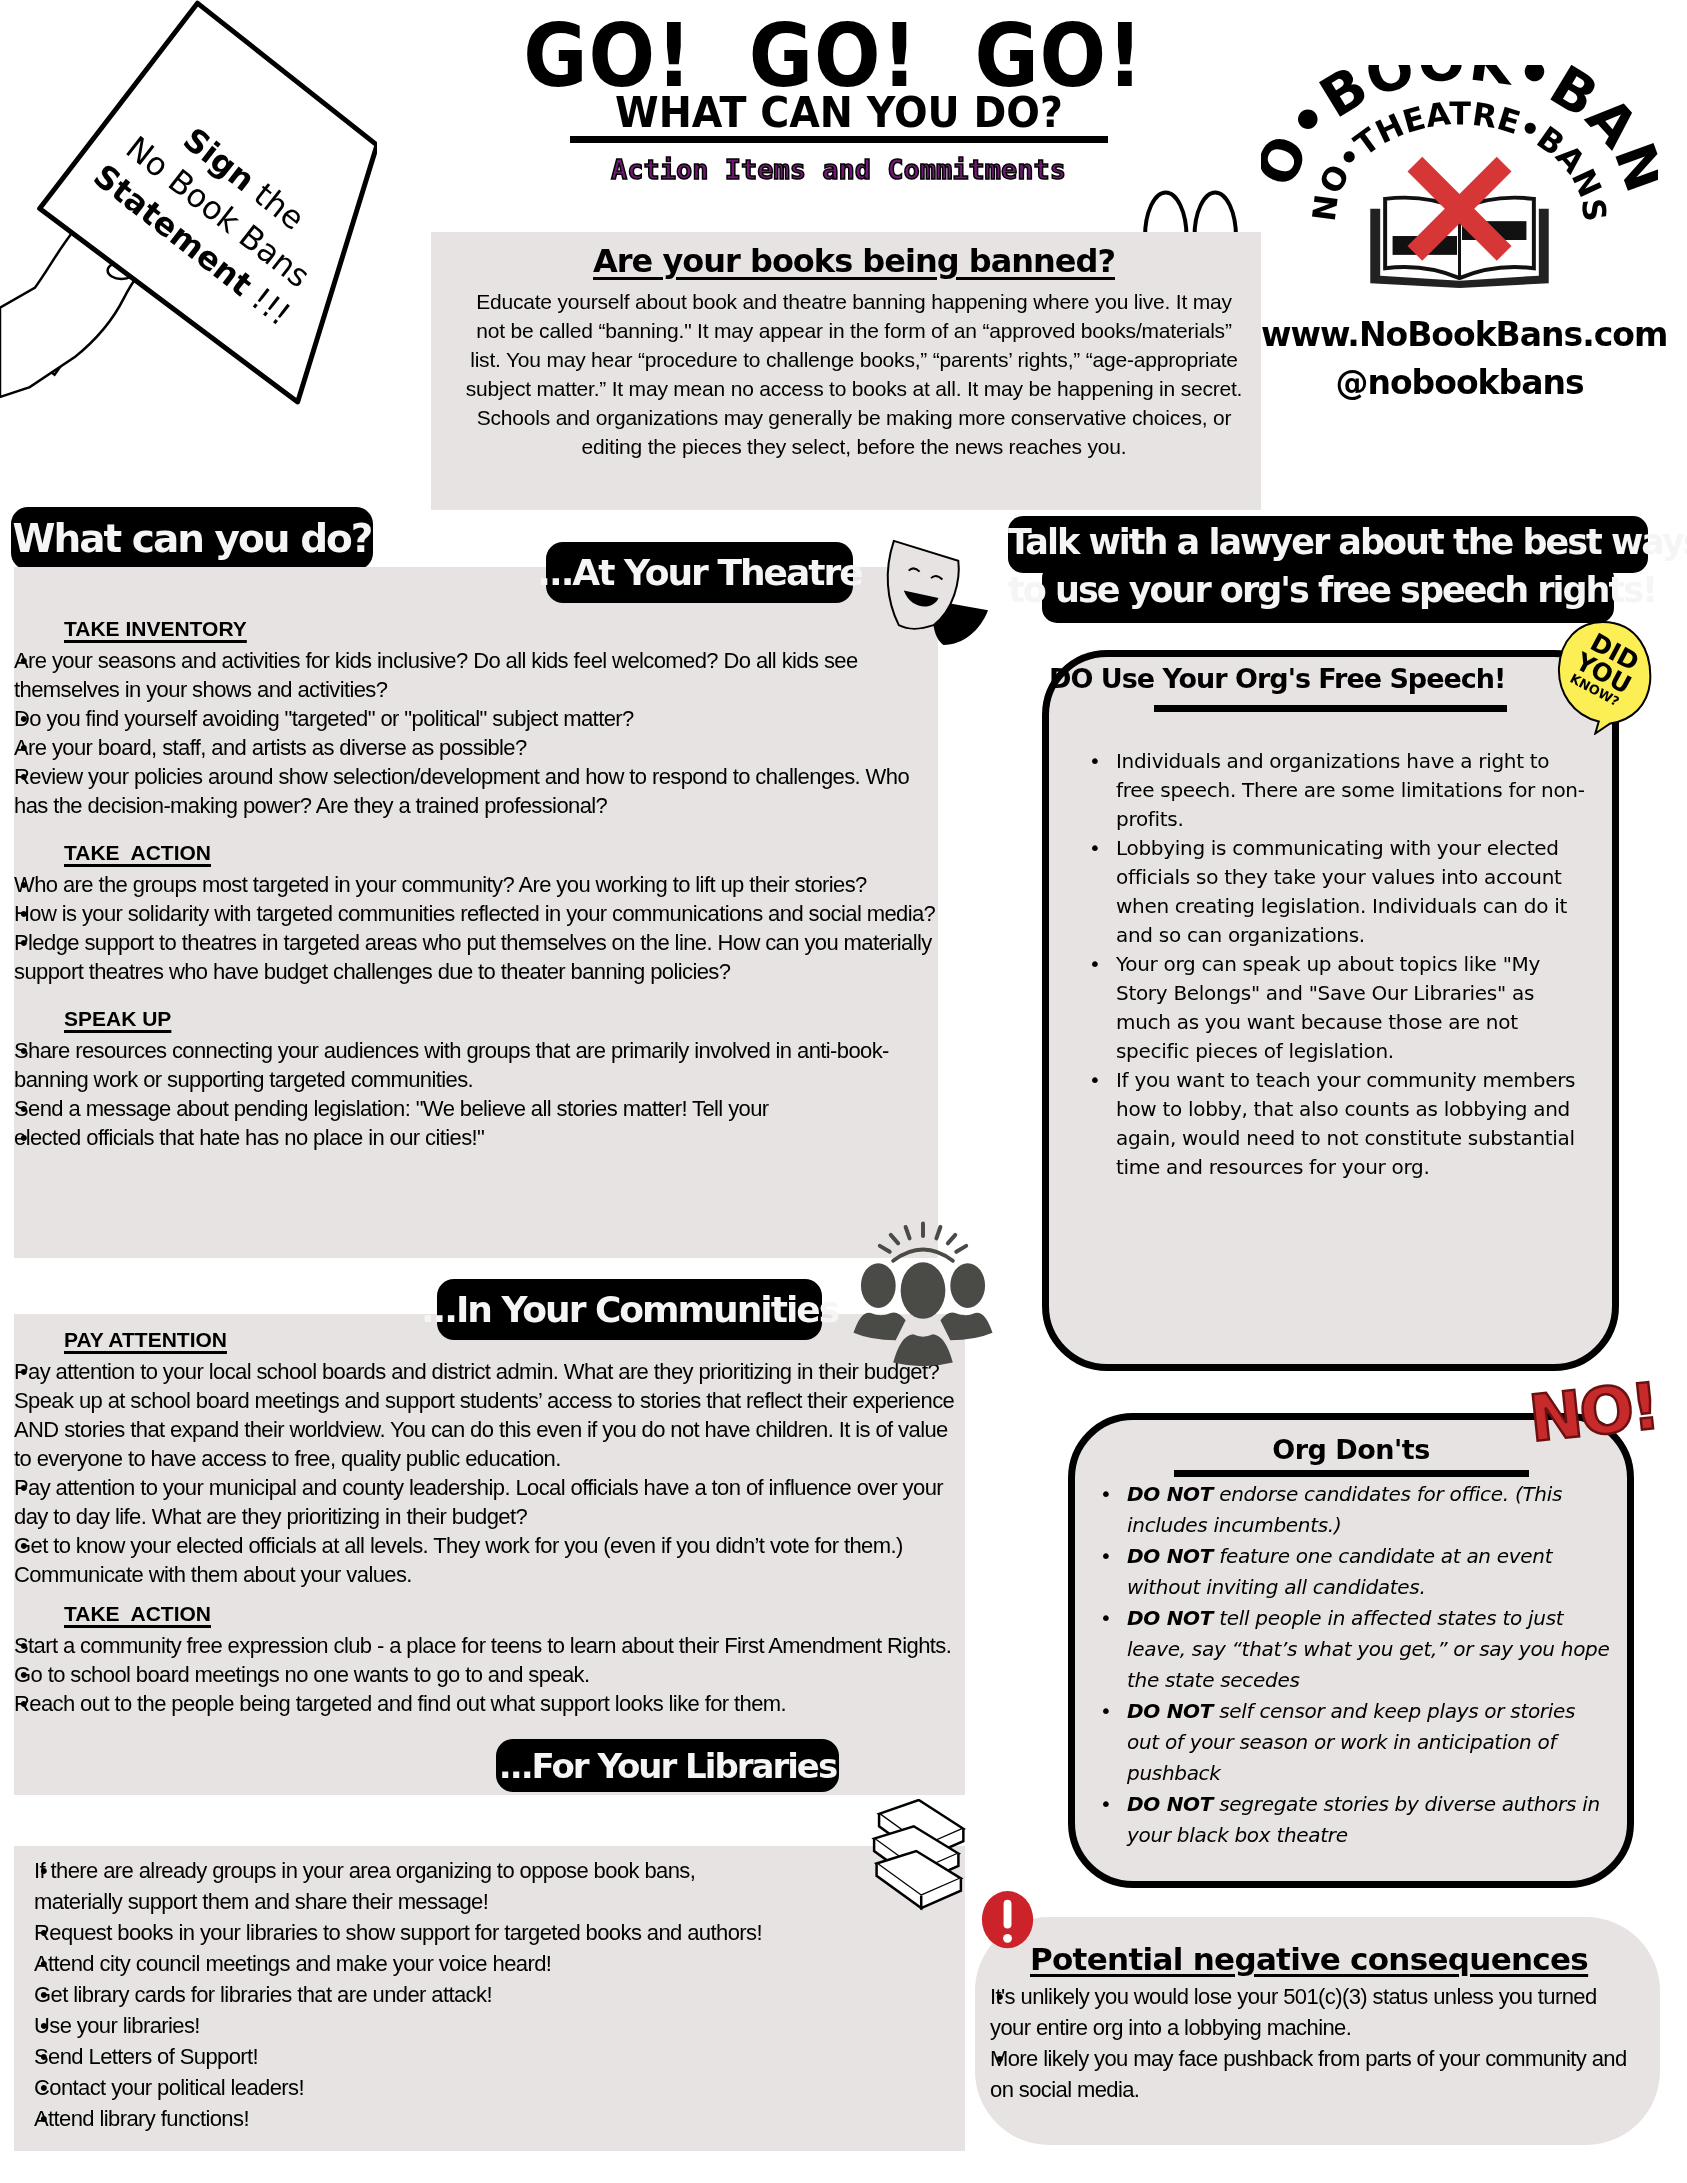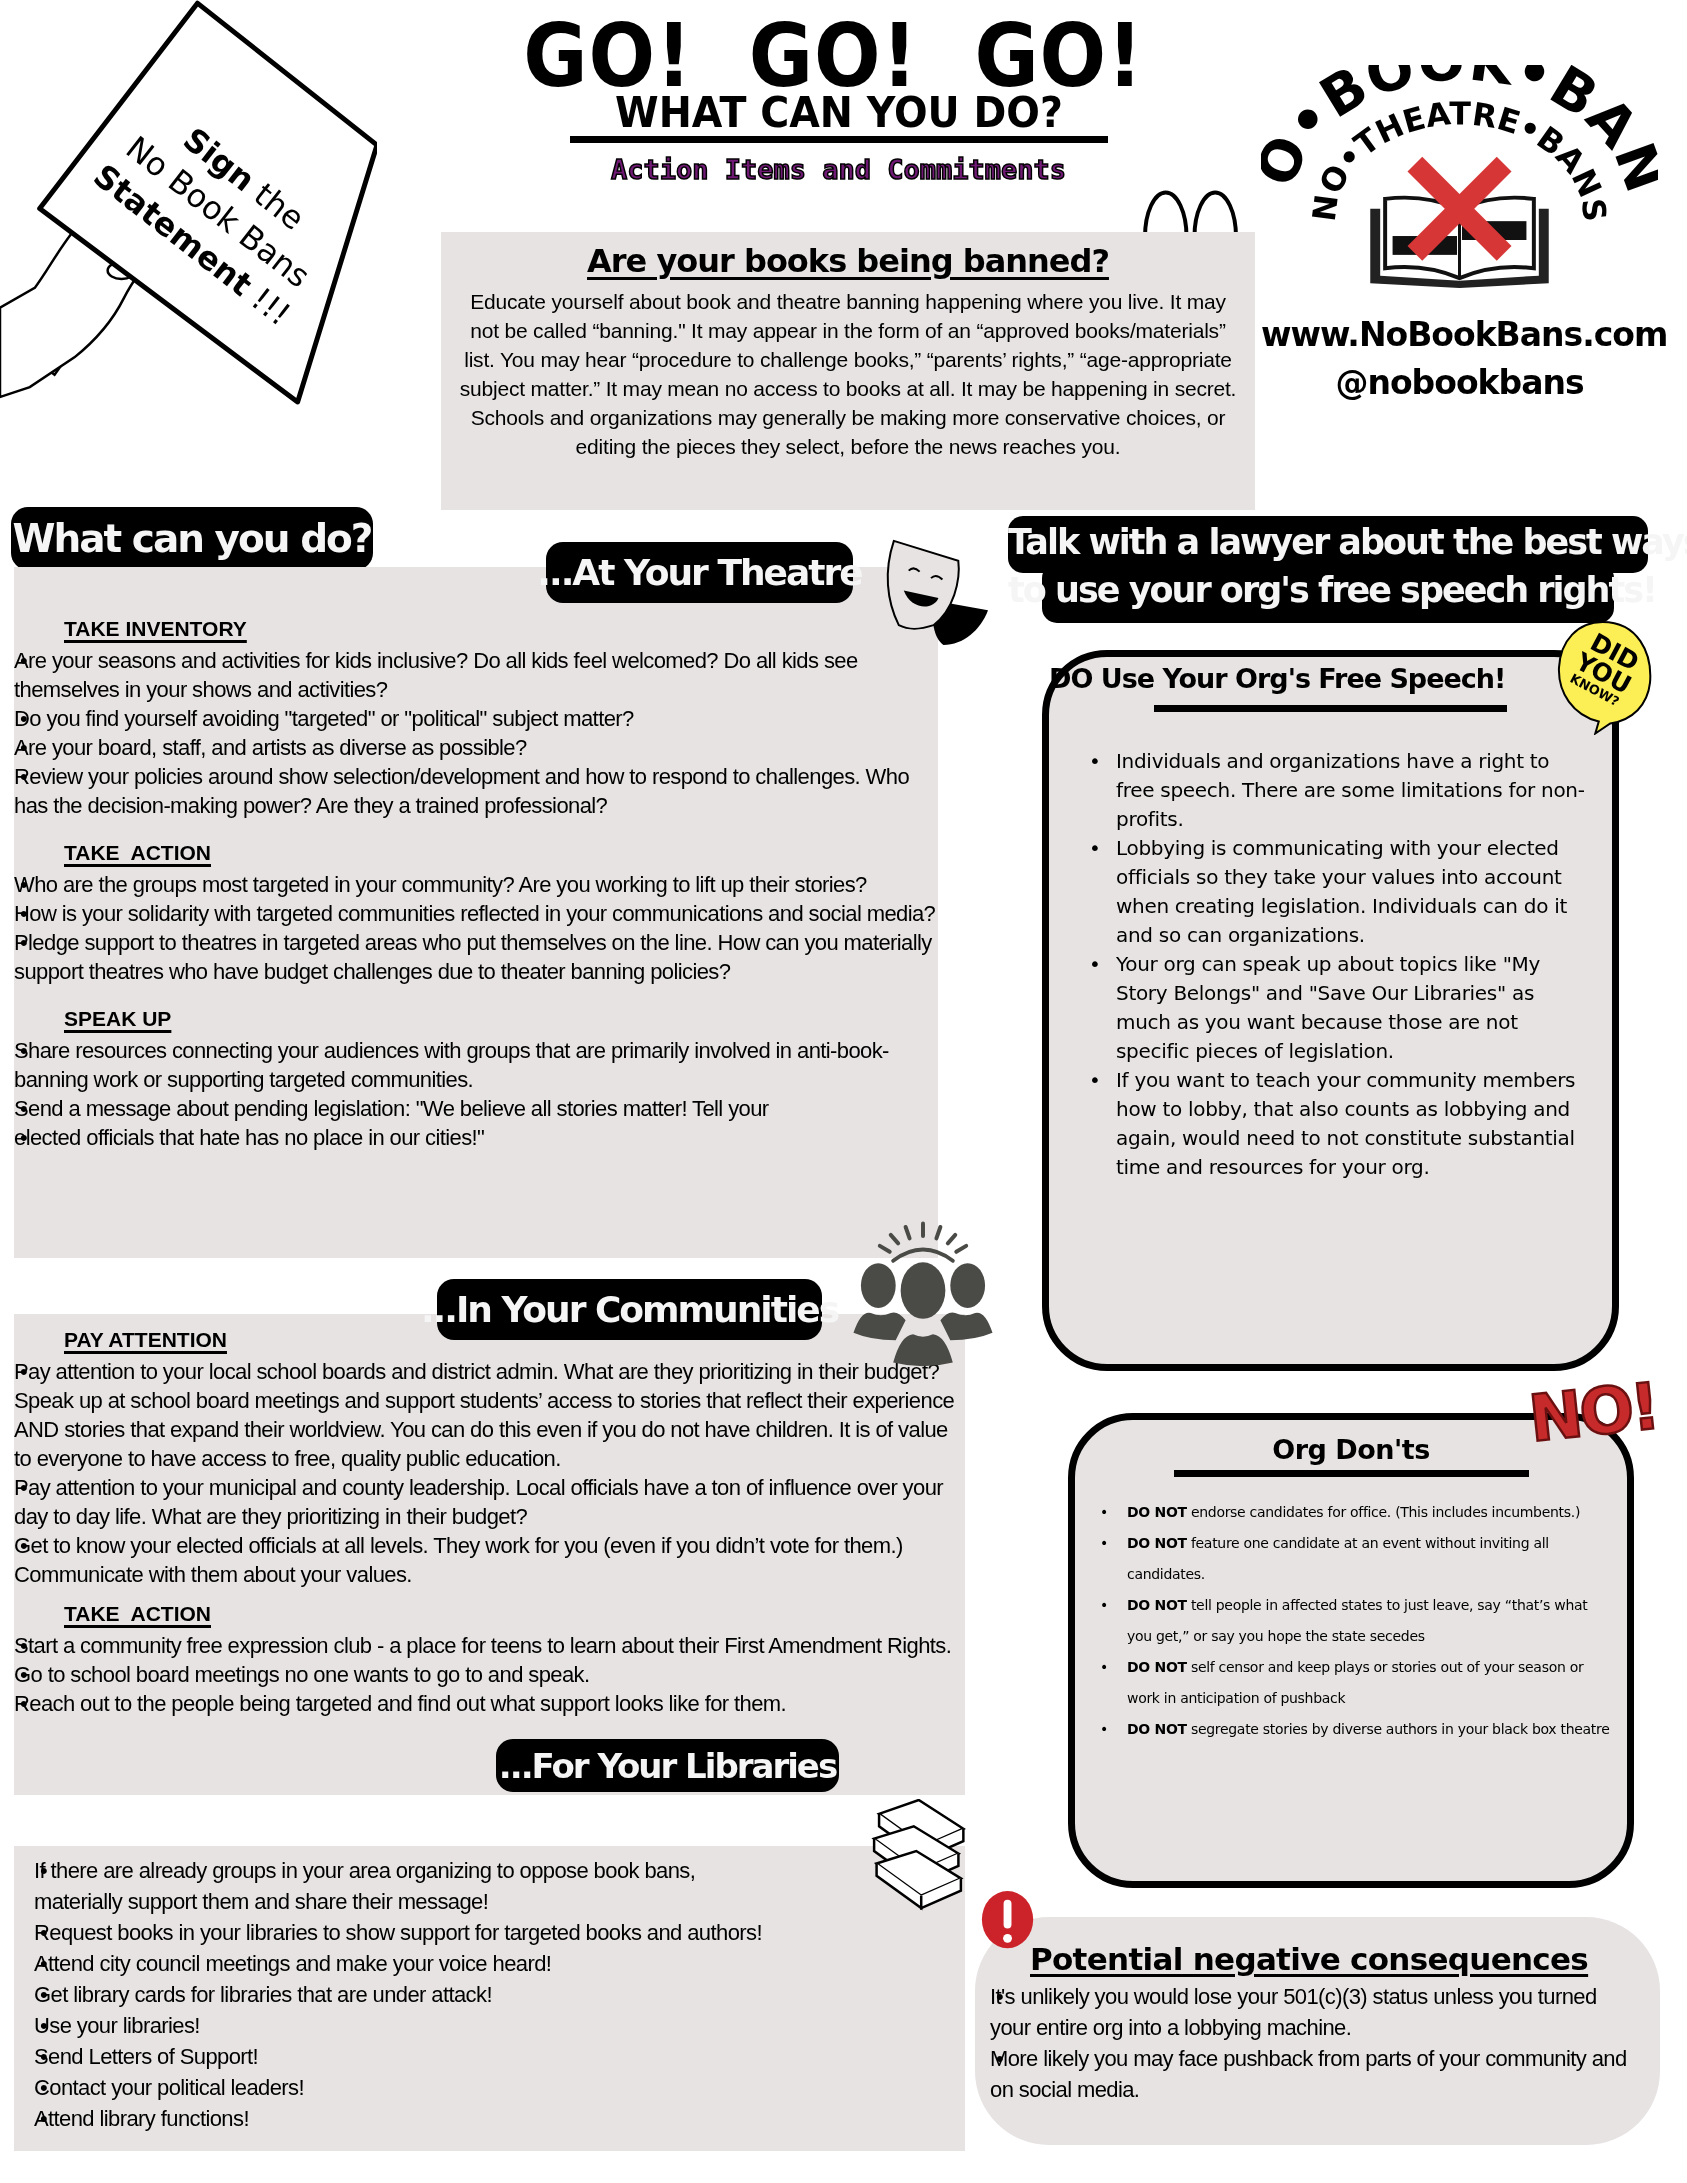--- a/index.html
+++ b/index.html
@@ -81,21 +81,21 @@
   <svg width="99" height="94" viewBox="0 0 200 190">
     <ellipse cx="50" cy="95" rx="42" ry="90" fill="#fff" stroke="#000" stroke-width="8"></ellipse>
     <ellipse cx="150" cy="95" rx="42" ry="90" fill="#fff" stroke="#000" stroke-width="8"></ellipse>
     <circle cx="62" cy="112" r="26" fill="#000"></circle>
       <circle cx="52" cy="104" r="8" fill="#fff"></circle>
     <circle cx="162" cy="112" r="26" fill="#000"></circle>
       <circle cx="152" cy="104" r="8" fill="#fff"></circle>
   </svg>
 </div>
 
-<div class="abs gray" style="left:441px;top:232px;width:814px;height:278px;">
+<div class="abs gray" style="left:431px;top:232px;width:814px;height:278px;padding-left:16px;">
   <div style="margin-top:10px;text-align:center;font-family:'DejaVu Sans',sans-serif;font-weight:bold;font-size:32px;text-decoration:underline;text-decoration-thickness:2.5px;text-underline-offset:5px;letter-spacing:-1px;">Are your books being banned?</div>
   <div style="margin:7px 15px 0 15px;text-align:center;font-family:'Liberation Sans',sans-serif;font-size:21px;line-height:29px;letter-spacing:-0.2px;">Educate yourself about book and theatre banning happening where you live. It may not be called “banning." It may appear in the form of an “approved books/materials” list. You may hear “procedure to challenge books,” “parents’ rights,” “age-appropriate subject matter.” It may mean no access to books at all. It may be happening in secret. Schools and organizations may generally be making more conservative choices, or editing the pieces they select, before the news reaches you.</div>
 </div>
 
 <div class="abs pill" style="left:11px;top:507px;width:362px;height:63px;font-size:39px;">What can you do?</div>
 
 <div class="abs gray" style="left:14px;top:567px;width:924px;height:691px;">
   <div style="padding-top:50px;">
     <div>
       <div class="sect-h">TAKE INVENTORY</div>
@@ -231,21 +231,21 @@
       <text x="102" y="80" font-size="50">DID</text>
       <text x="102" y="128" font-size="50">YOU</text>
       <text x="102" y="158" font-size="26">KNOW?</text>
     </g>
   </svg>
 </div>
 
 <div class="abs rbox" style="left:1068px;top:1413px;width:566px;height:475px;">
   <div style="margin-top:14px;text-align:center;font-family:'DejaVu Sans',sans-serif;font-weight:bold;font-size:27px;letter-spacing:-0.5px;">Org Don'ts</div>
   <div style="margin:5px auto 0 auto;width:355px;height:7px;background:#000;"></div>
-  <ul class="rtxt" style="margin:20px 15px 0 25px;line-height:31px;font-size:14px;">
+  <ul class="rtxt" style="margin:2px 15px 0 25px;line-height:31px;font-size:20px;font-style:italic;">
     <li><b>DO NOT</b><span> endorse candidates for office. (This includes incumbents.)</span></li>
     <li><b>DO NOT</b><span> feature one candidate at an event without inviting all candidates.</span></li>
     <li><b>DO NOT</b><span> tell people in affected states to just leave, say “that’s what you get,” or say you hope the state secedes</span></li>
     <li><b>DO NOT</b><span> self censor and keep plays or stories out of your season or work in anticipation of pushback</span></li>
     <li><b>DO NOT</b><span> segregate stories by diverse authors in your black box theatre</span></li>
   </ul>
 </div>
 <div class="abs" style="left:1529px;top:1375px;width:139px;height:74px;font-family:'DejaVu Sans',sans-serif;font-weight:bold;font-size:64px;color:#c62a2a;-webkit-text-stroke:2.5px #6b1010;transform:rotate(-6deg);letter-spacing:-3px;">NO!</div>
 
 <div class="abs gray" style="left:975px;top:1917px;width:685px;height:228px;border-radius:74px 74px 74px 74px;">

